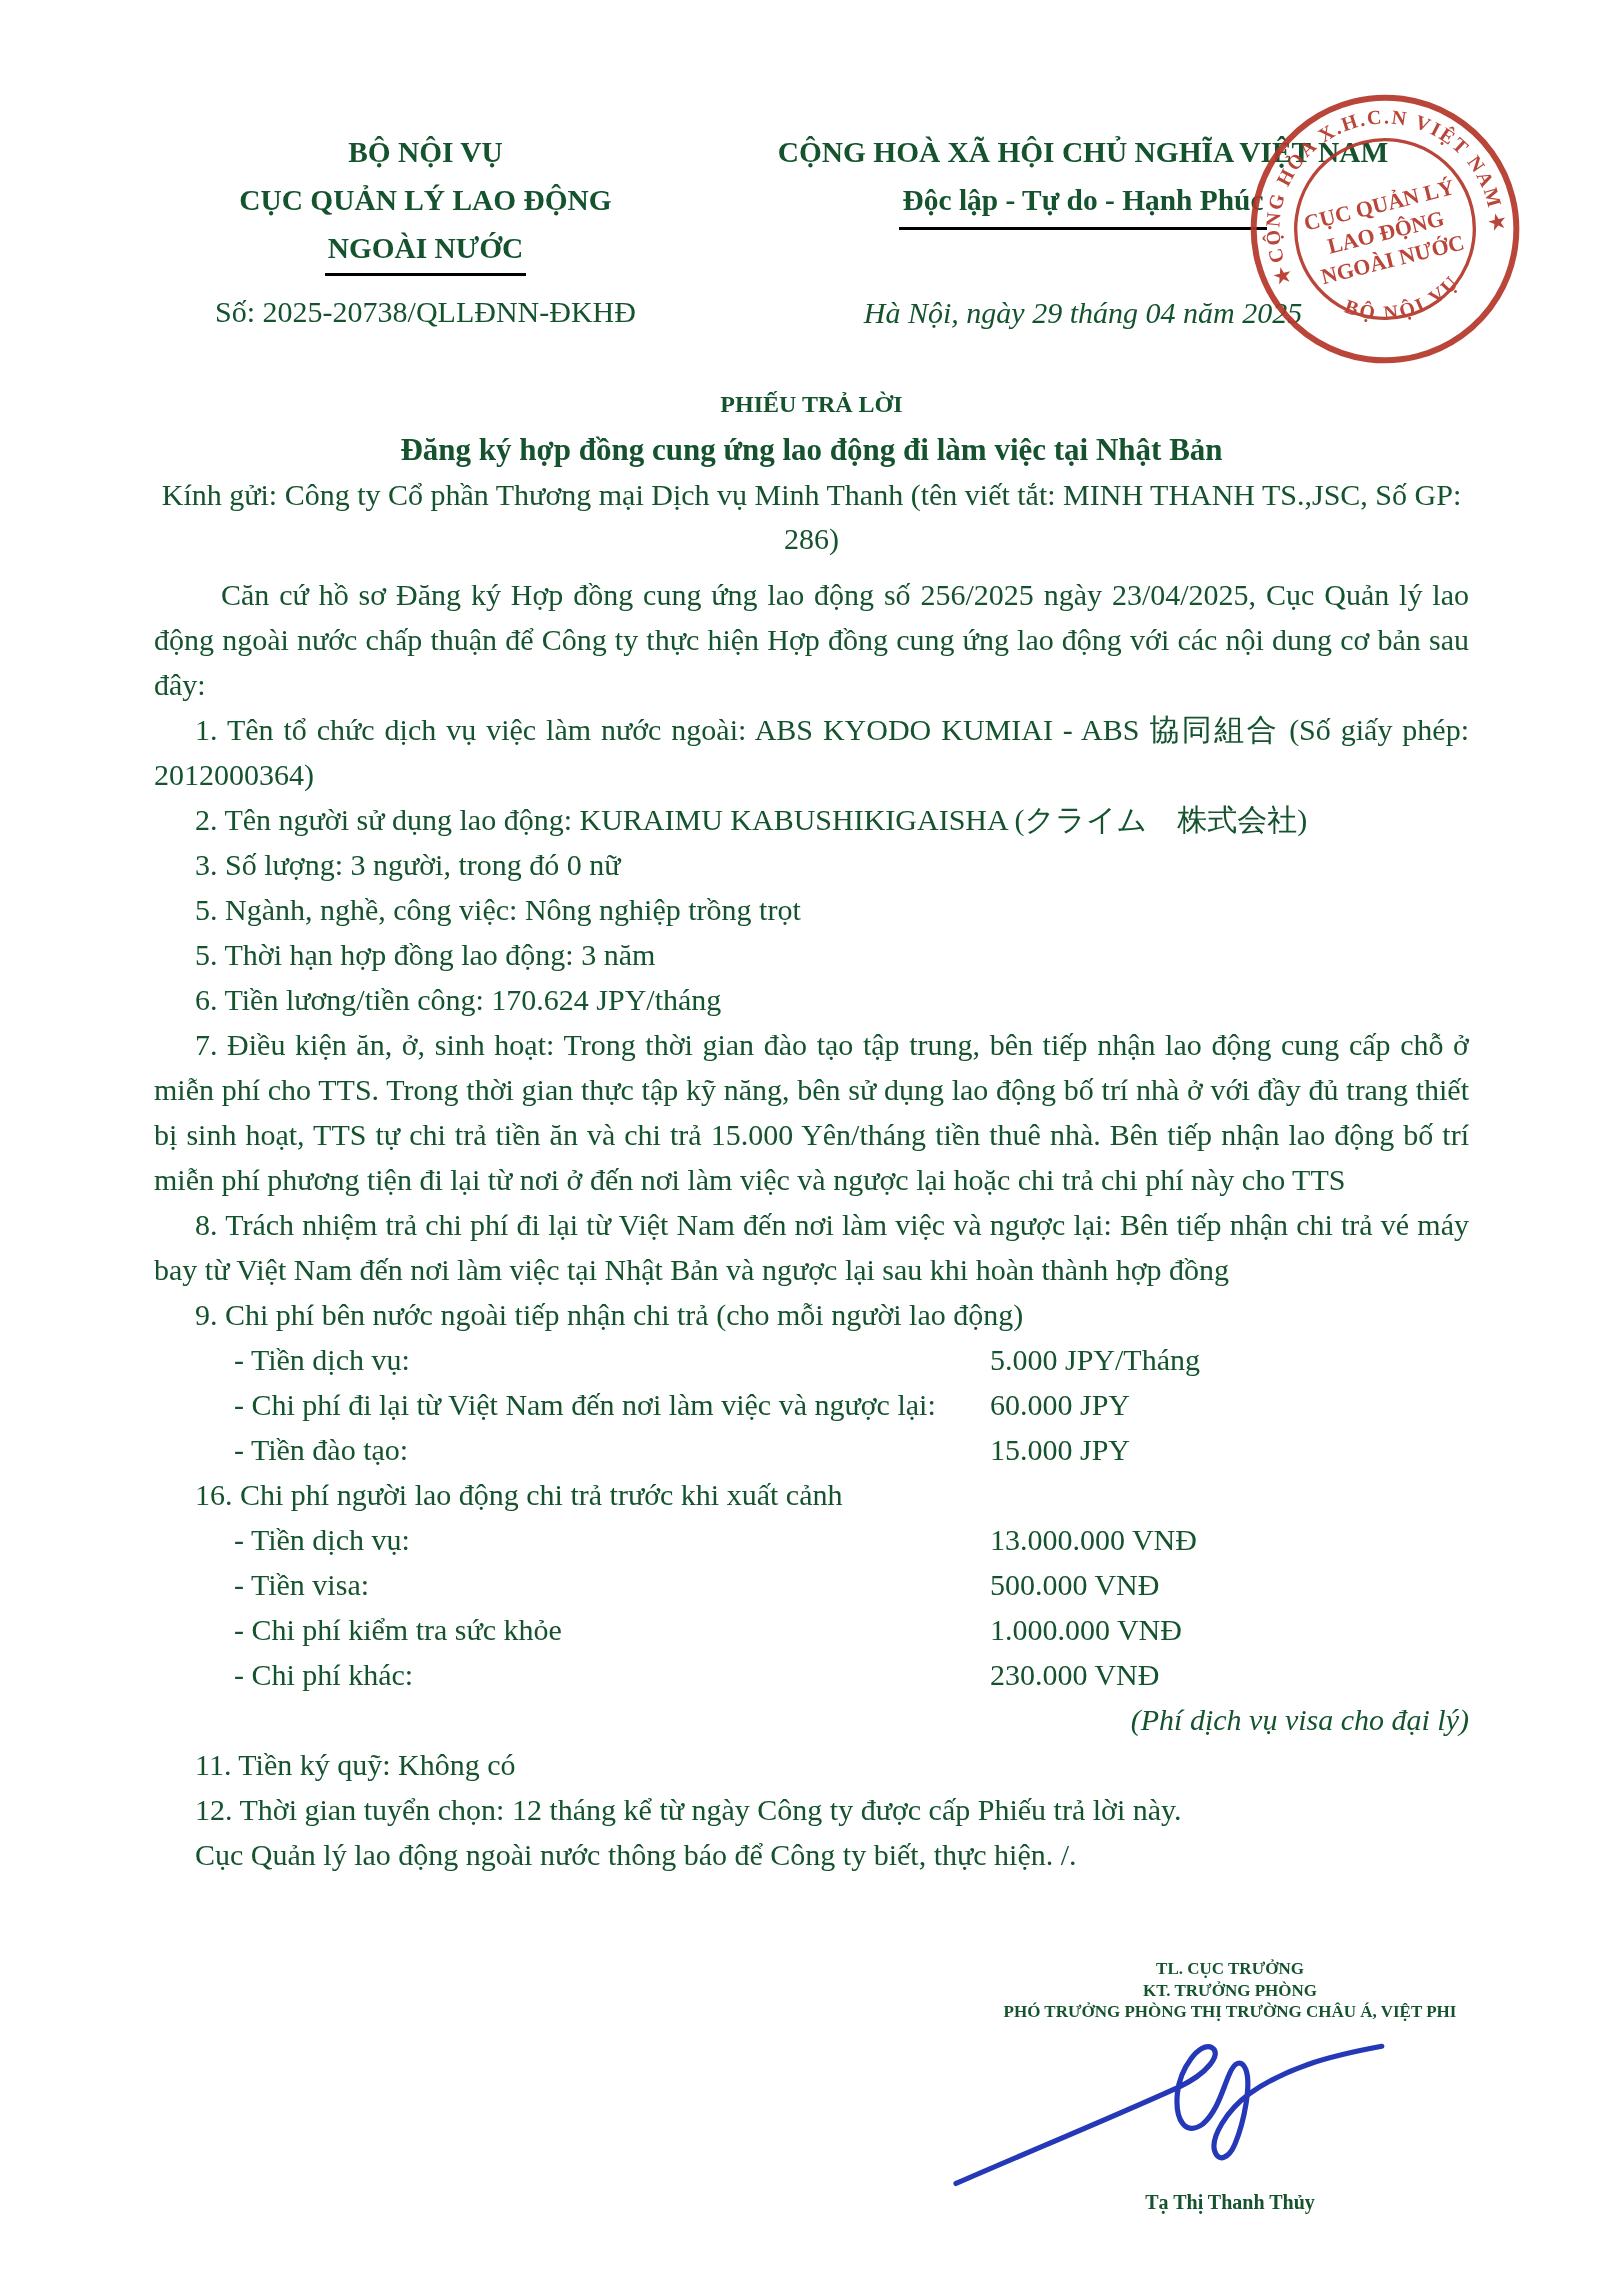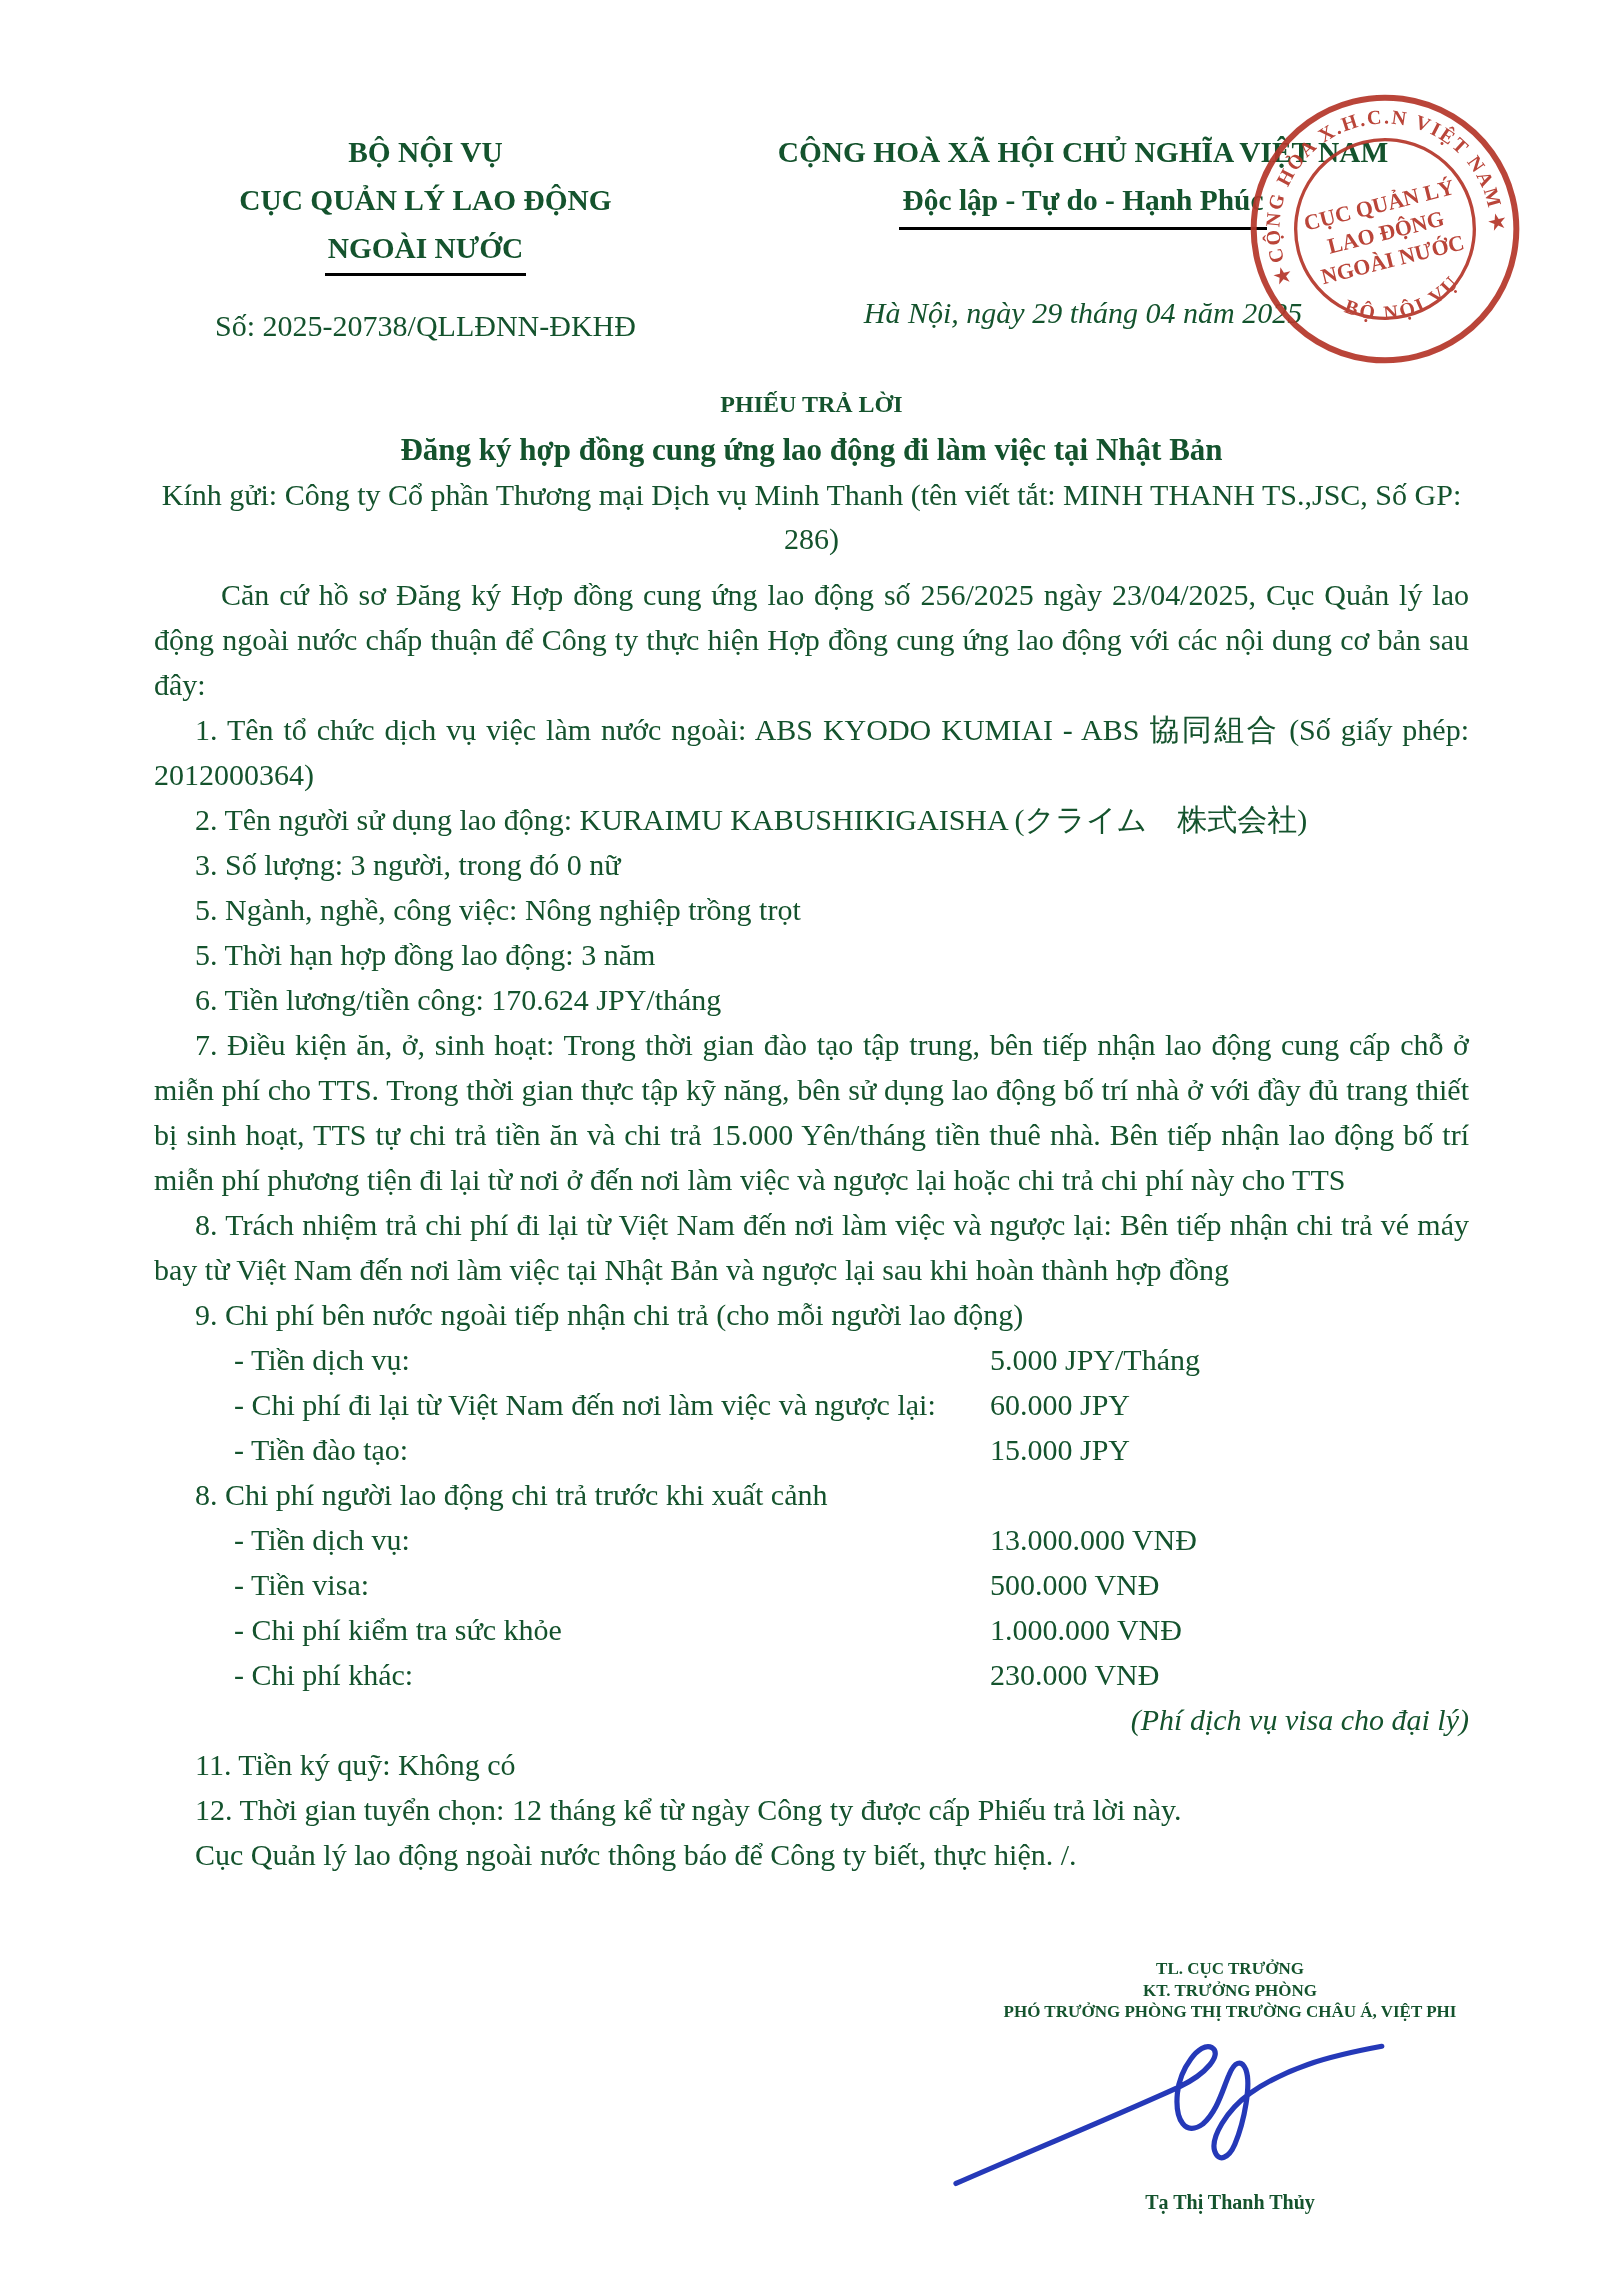--- a/index.html
+++ b/index.html
@@ -11,21 +11,21 @@
     color:#14532d;
     font-family:"Liberation Serif","DejaVu Serif",serif;
     font-size:30px;line-height:45px;
     overflow:hidden;
   }
   .abs{position:absolute;}
 
   
   .h-left{top:128px;left:154px;width:543px;text-align:center;font-weight:bold;font-size:29.4px;line-height:48px;}
   .h-left .dept-underline{display:inline-block;border-bottom:3.3px solid #000;padding:0 2.6px 1.3px 2.6px;}
-  .doc-number{font-weight:normal;margin-top:26px;font-size:30px;}
+  .doc-number{font-weight:normal;margin-top:12px;font-size:30px;}
   .h-right{top:128px;left:697px;width:772px;text-align:center;font-weight:bold;font-size:29.4px;line-height:48px;}
   .motto{display:inline-block;border-bottom:3.3px solid #000;padding:0 3.9px 2.6px 3.9px;}
   .date-line{font-weight:normal;font-style:italic;margin-top:59px;font-size:30px;}
 
   .stamp{top:89px;left:1245px;width:280px;height:280px;}
 
   
   .title-block{top:381px;left:154px;width:1315px;text-align:center;}
   .title-main{font-weight:bold;font-size:24px;line-height:46px;}
   .title-sub{font-weight:bold;font-size:31px;line-height:46px;}
@@ -108,21 +108,21 @@
           <div class="fee-value">5.000 JPY/Tháng</div>
         </div>
         <div class="fee-row">
           <div class="fee-label">- Chi phí đi lại từ Việt Nam đến nơi làm việc và ngược lại:</div>
           <div class="fee-value">60.000 JPY</div>
         </div>
         <div class="fee-row">
           <div class="fee-label">- Tiền đào tạo:</div>
           <div class="fee-value">15.000 JPY</div>
         </div>
-        <div class="item">8. Chi phí người lao động chi trả trước khi xuất cảnh</div>
+        <div class="item">16. Chi phí người lao động chi trả trước khi xuất cảnh</div>
         <div class="fee-row">
           <div class="fee-label">- Tiền dịch vụ:</div>
           <div class="fee-value">13.000.000 VNĐ</div>
         </div>
         <div class="fee-row">
           <div class="fee-label">- Tiền visa:</div>
           <div class="fee-value">500.000 VNĐ</div>
         </div>
         <div class="fee-row">
           <div class="fee-label">- Chi phí kiểm tra sức khỏe</div>

